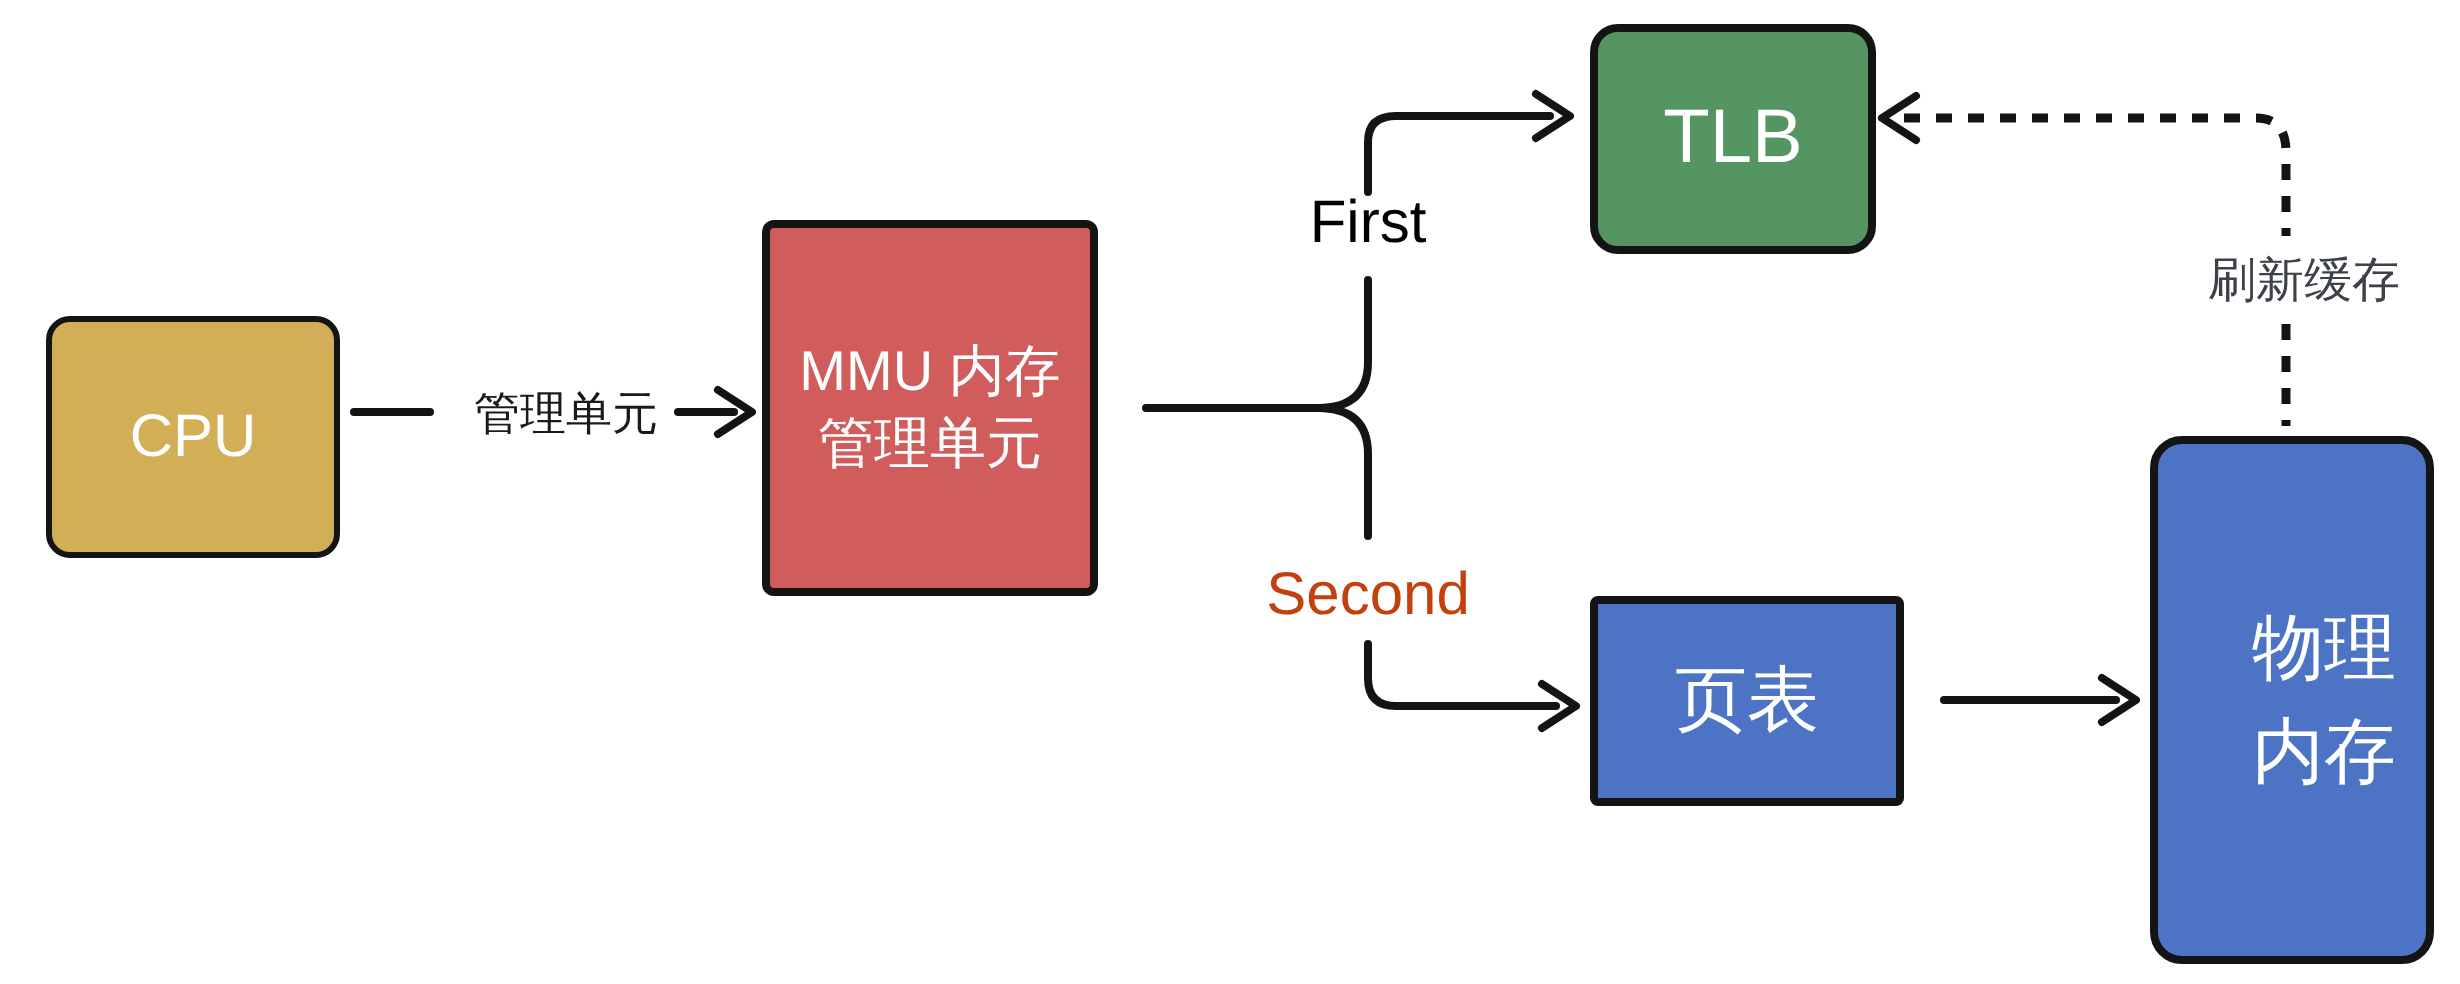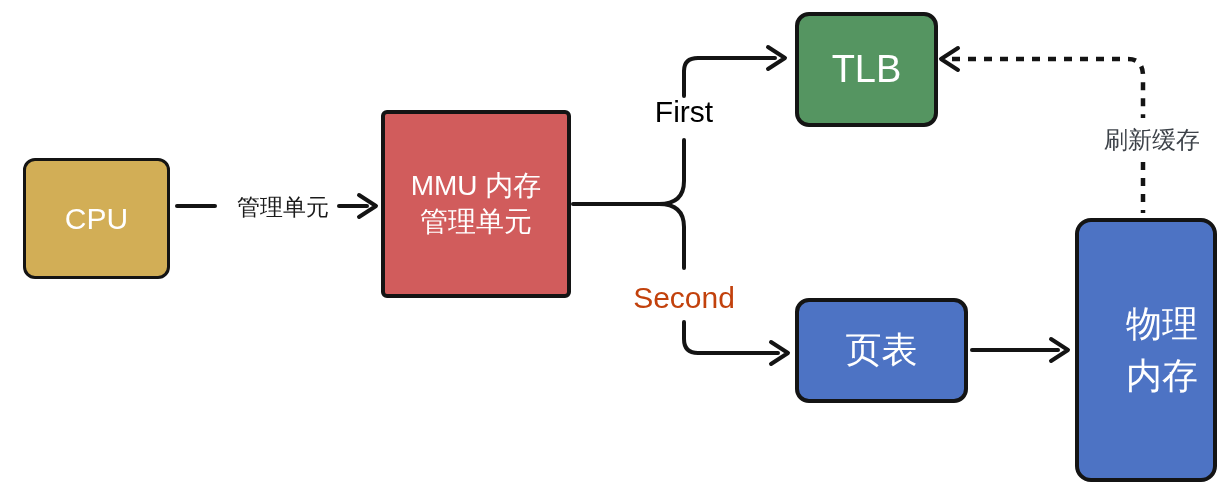--- a/index.html
+++ b/index.html
@@ -34,32 +34,32 @@
     text-align: center;
     line-height: 1.3;
   }
   .node-cpu {
     left: 23px; top: 158px; width: 147px; height: 121px;
     border-radius: 12px;
     border-width: 3.5px;
     font-size: 30px;
   }
   .node-mmu {
-    left: 381px; top: 110px; width: 190px; height: 188px;
+    left: 381px; top: 110px; width: 168px; height: 188px;
     border-radius: 6px;
     font-size: 28px;
   }
   .node-tlb {
     left: 795px; top: 12px; width: 143px; height: 115px;
     border-radius: 14px;
     font-size: 38px;
   }
   .node-pagetable {
-    left: 795px; top: 298px; width: 173px; height: 105px;
-    border-radius: 14px;
+    left: 795px; top: 298px; width: 157px; height: 105px;
+    border-radius: 4px;
     font-size: 36px;
   }
   .node-physmem {
     left: 1075px; top: 218px; width: 142px; height: 264px;
     border-radius: 16px;
     font-size: 36px;
     line-height: 1.45;
     padding-left: 32px;
   }
   .edge-label {

